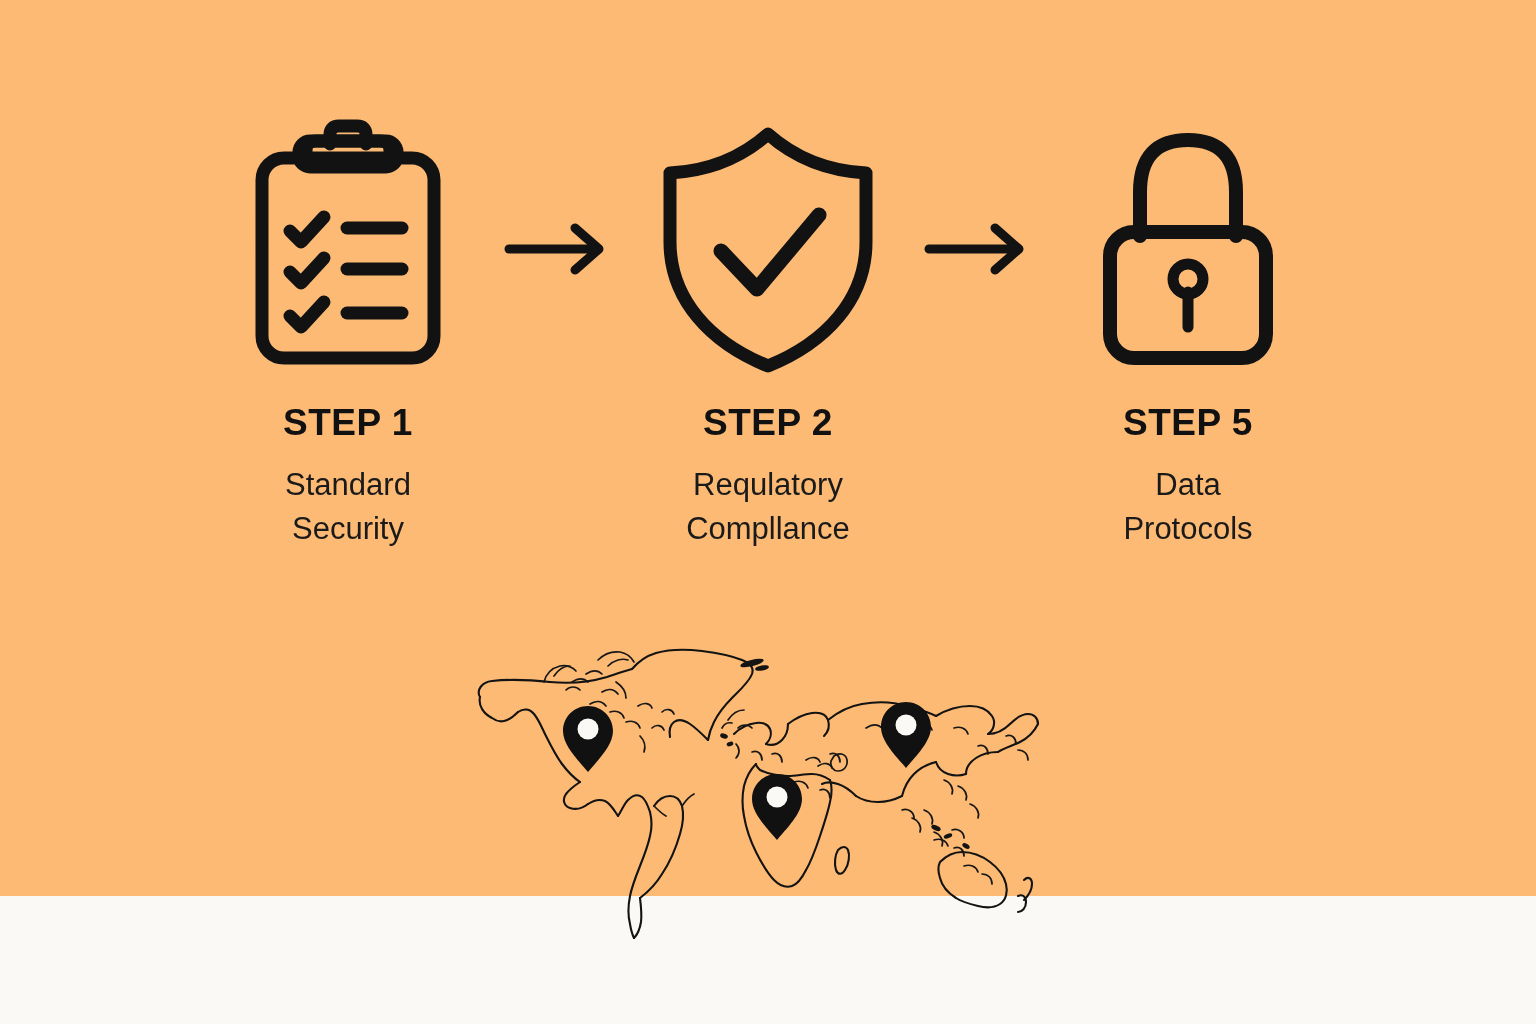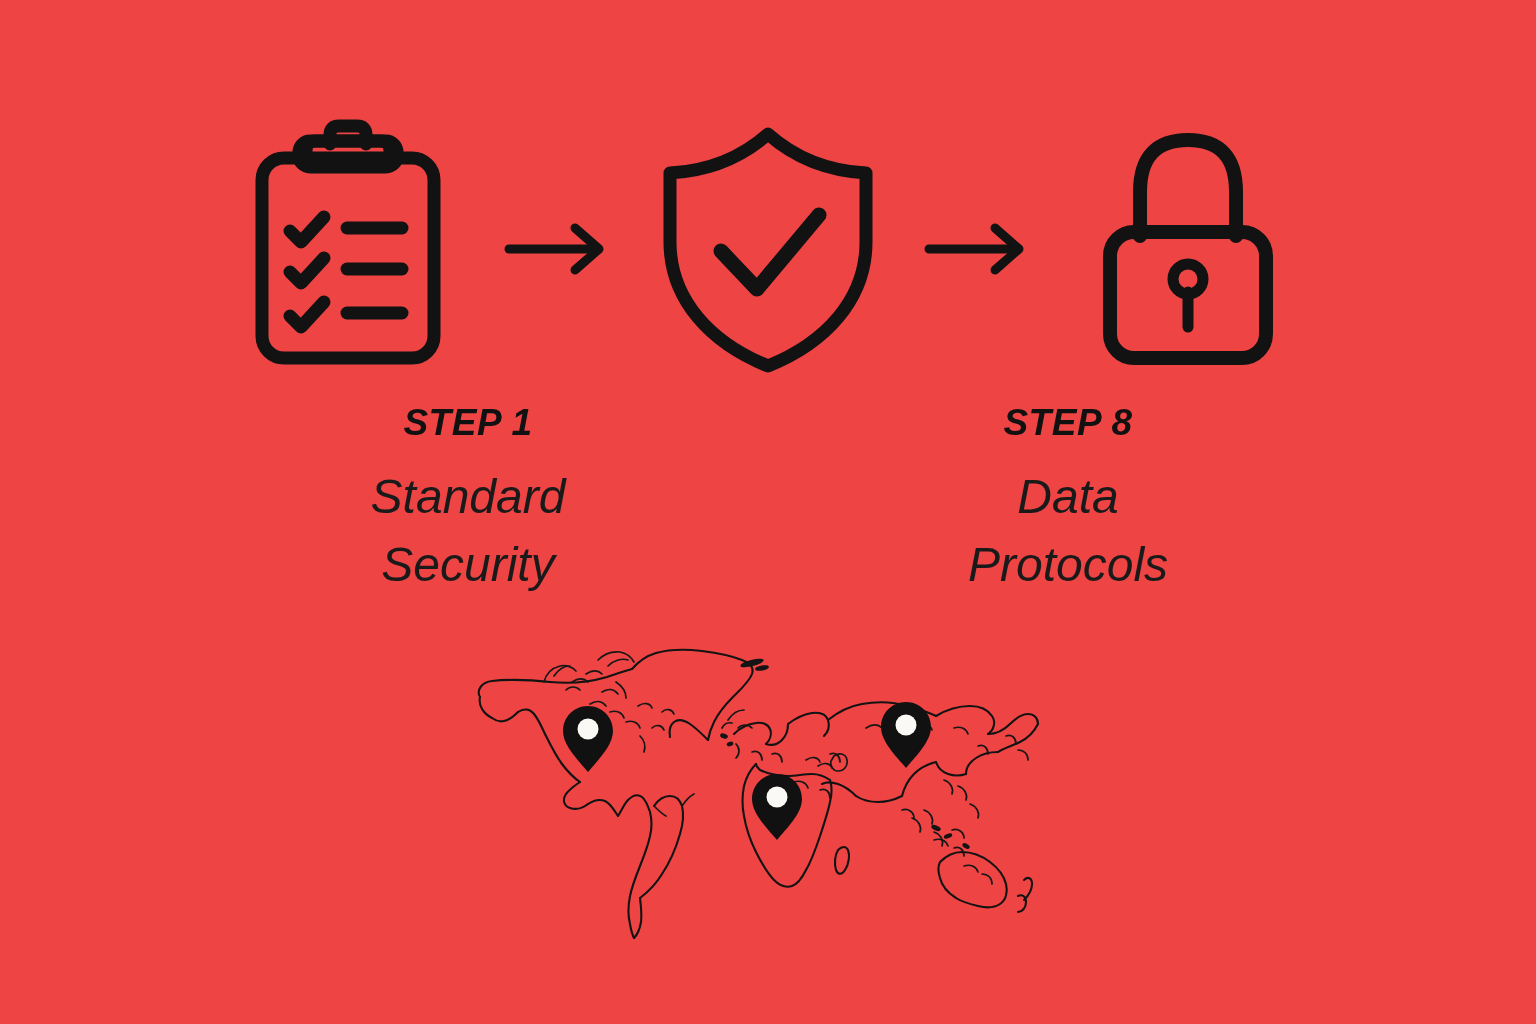--- a/index.html
+++ b/index.html
@@ -11,23 +11,22 @@
     width: 1536px;
     height: 1024px;
     background: #faf9f6;
     font-family: "Liberation Sans", sans-serif;
     color: #111111;
     overflow: hidden;
   }
   #canvas {
     position: relative;
     width: 1536px;
-    height: 1024px;
-    background: #ef4444;
-    font-style: italic;
+    height: 896px;
+    background: #fdba74;
   }
 
   
   .steps-row {
     position: absolute;
     left: 0;
     top: 104px;
     width: 1536px;
     height: 290px;
     display: flex;
@@ -73,21 +72,21 @@
   .step-kicker {
     font-size: 37px;
     font-weight: bold;
     letter-spacing: 0.5px;
     line-height: 1.0;
     color: #111111;
     margin: 0 0 22px 0;
     white-space: nowrap;
   }
   .step-title {
-    font-size: 48px;
+    font-size: 31px;
     font-weight: normal;
     line-height: 1.42;
     color: #1a1a1a;
   }
   .step-title span {
     display: block;
     white-space: nowrap;
   }
 
   
@@ -203,25 +202,32 @@
     <div class="label-slot">
       <div class="step-kicker">STEP 1</div>
       <div class="step-title">
         <span>Standard</span>
         <span>Security</span>
       </div>
     </div>
 
     <div class="label-gap"></div>
 
+    <div class="label-slot">
+      <div class="step-kicker">STEP 2</div>
+      <div class="step-title">
+        <span>Requlatory</span>
+        <span>Compllance</span>
+      </div>
+    </div>
 
     <div class="label-gap"></div>
 
     <div class="label-slot">
-      <div class="step-kicker">STEP 8</div>
+      <div class="step-kicker">STEP 5</div>
       <div class="step-title">
         <span>Data</span>
         <span>Protocols</span>
       </div>
     </div>
 
   </div>
 
   <div class="map-wrap">
     <svg viewBox="0 0 580 320" aria-hidden="true">

